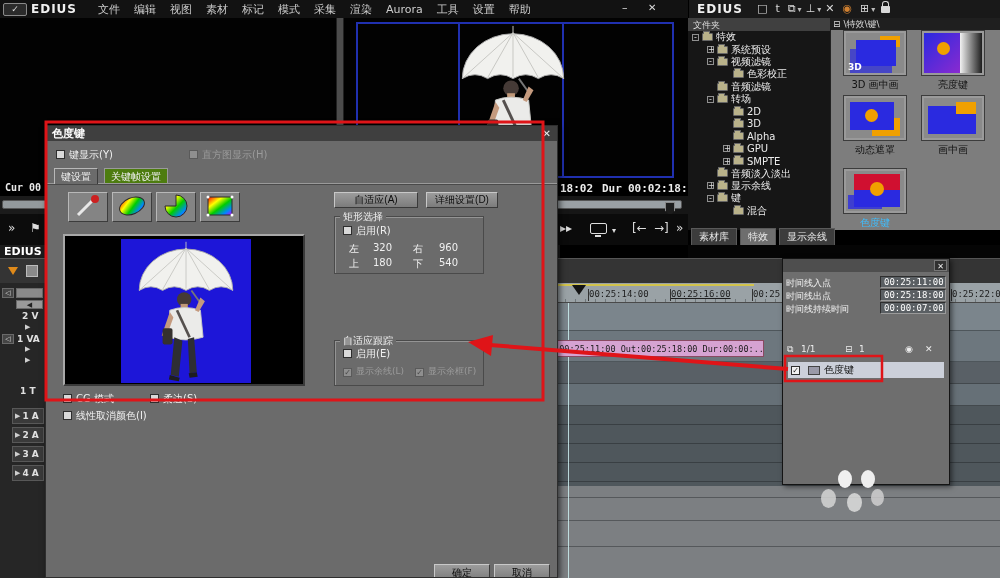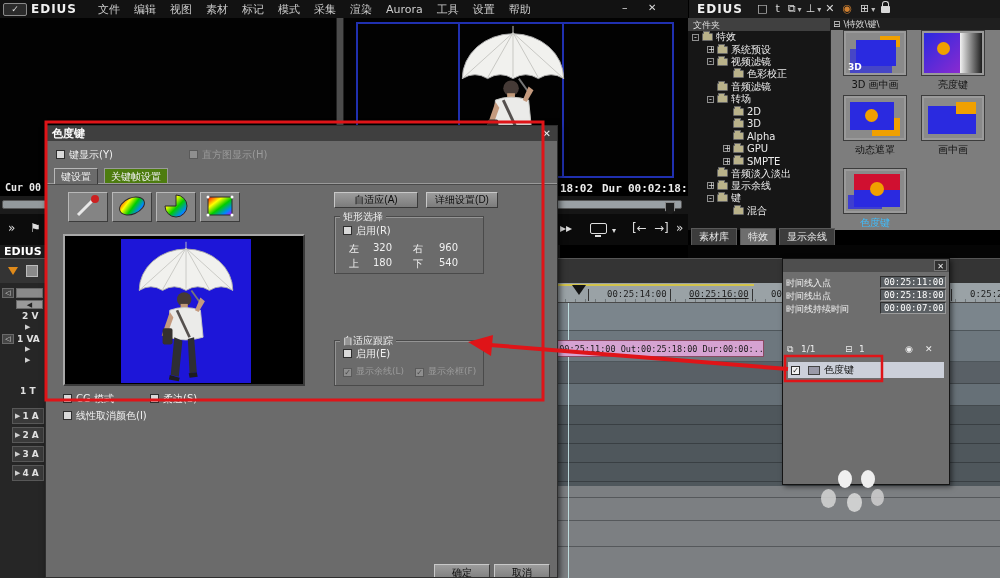--- a/index.html
+++ b/index.html
@@ -85,21 +85,21 @@
   .th-tri { position:absolute; color:#cfcfcf; font-size:7px; }
   .th-btn { position:absolute; background:#454545; border:1px solid #6a6a6a; color:#ddd; font-size:7px; text-align:center; }
   .th-audio { position:absolute; left:12px; width:32px; height:16px; background:#3a3a3a; border:1px solid #585858;
               color:#e0e0e0; font-size:9px; font-weight:bold; display:flex; align-items:center; gap:2px; padding-left:2px; }
   .th-audio .tri { font-size:7px; color:#cfcfcf; }
 
   #tl-ruler { left:45px; top:283px; width:955px; height:20px; background:#9aa2a6; border-bottom:1px solid #4a4a4a;
               background-image:repeating-linear-gradient(90deg,#6f777b 0,#6f777b 1px,transparent 1px,transparent 10px);
               background-size:100% 4px; background-position:0 16px; background-repeat:no-repeat; }
   #inout-strip { left:558px; top:284px; width:196px; height:2px; background:#d2c34c; }
-  .ruler-label { position:absolute; top:289px; color:#1e1e1e; font-size:9px; white-space:nowrap; border-left:1px solid #333; padding-left:18px; height:12px; }
+  .ruler-label { position:absolute; top:289px; color:#1e1e1e; font-size:9px; white-space:nowrap; border-left:1px solid #333; padding-left:0; height:12px; }
   #playhead { left:572px; top:285px; width:0; height:0; border-left:7px solid transparent; border-right:7px solid transparent; border-top:10px solid #141414; }
   .lane { left:45px; width:955px; }
   #lane-v  { top:303px; height:28px; background:#7b858c; border-bottom:1px solid #4e565b; }
   #lane-va { top:331px; height:31px; background:#6d777e; border-bottom:1px solid #4e565b; }
   #lane-mid{ top:362px; height:22px; background:#596066; border-bottom:1px solid #43494d; }
   #lane-t  { top:384px; height:22px; background:#667077; border-bottom:1px solid #43494d; }
   #lane-audio { top:406px; height:80px; background:#4f575c;
       background-image:repeating-linear-gradient(180deg,transparent 0,transparent 18px,#393f43 18px,#393f43 19px); }
   #lane-low { top:486px; height:92px; background:#7c7f82; }
   .low-line { position:absolute; left:45px; width:955px; height:1px; background:#55585b; }

